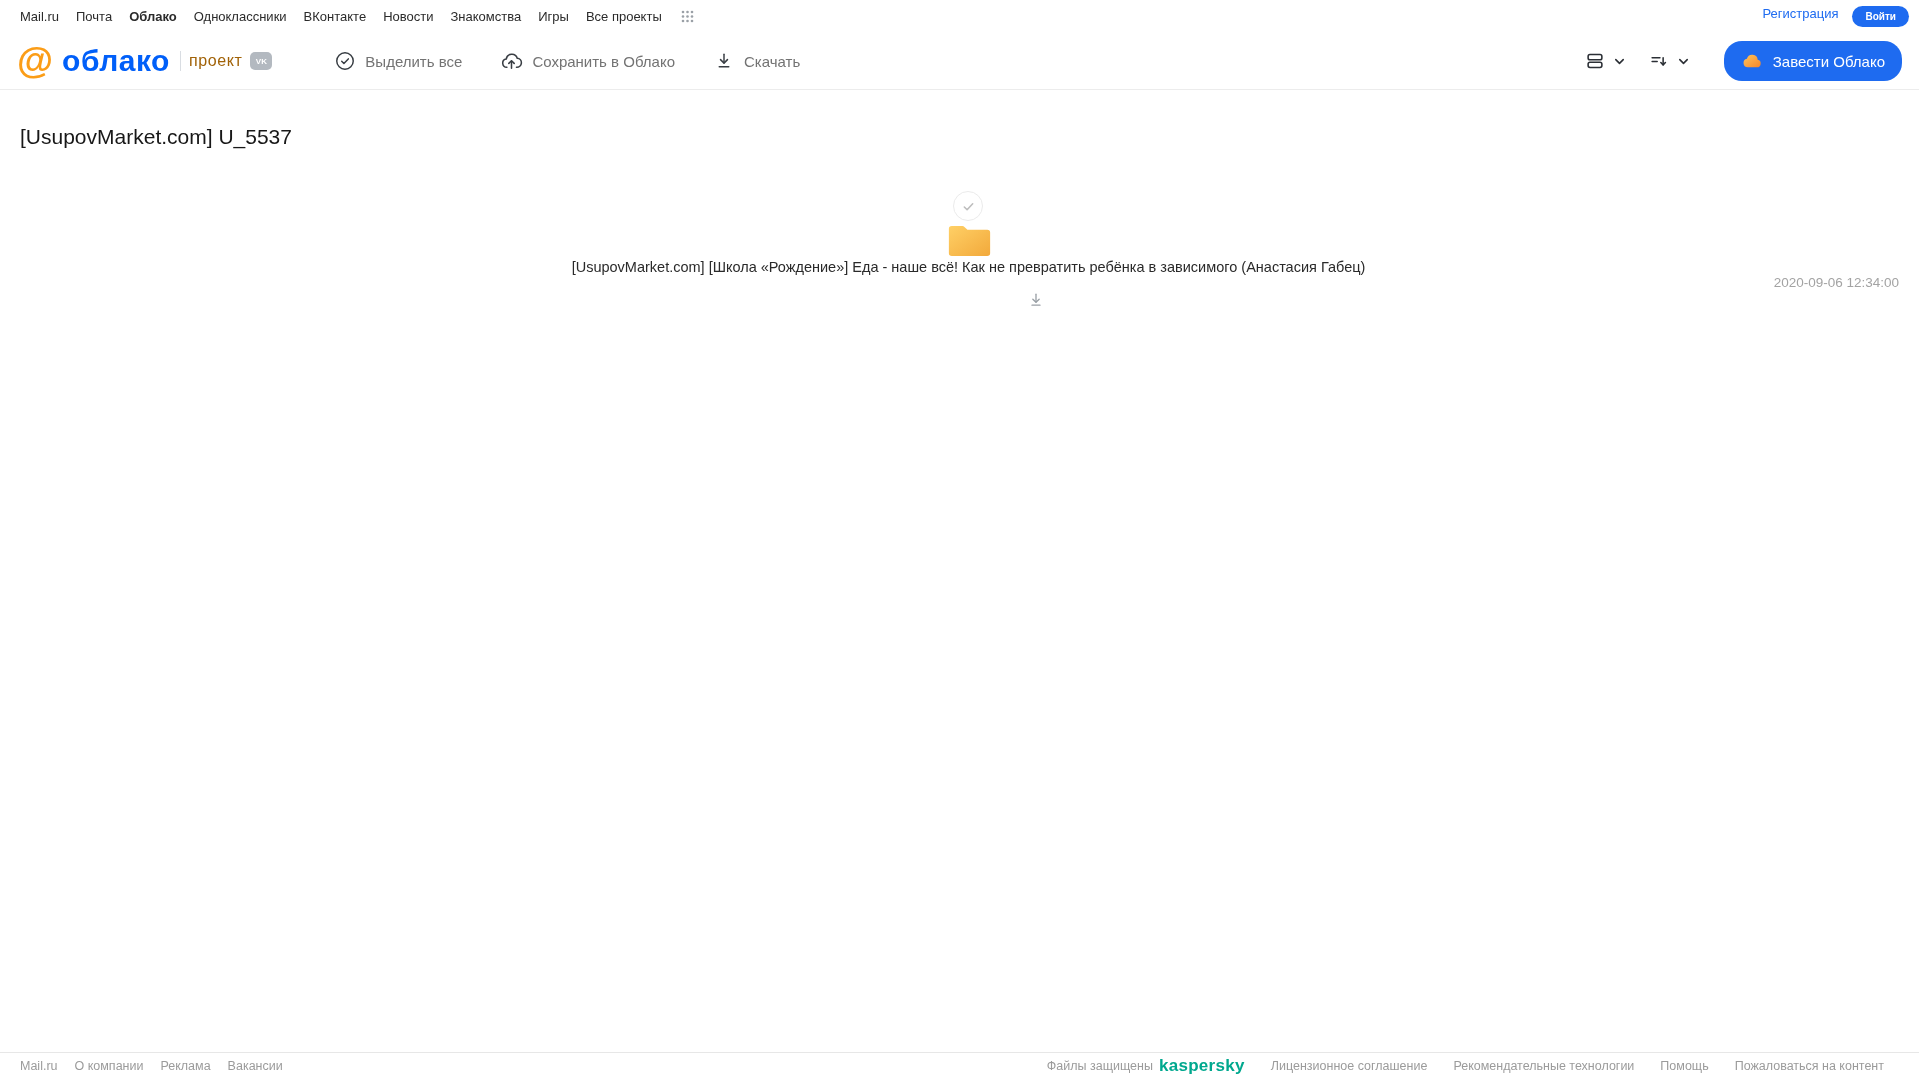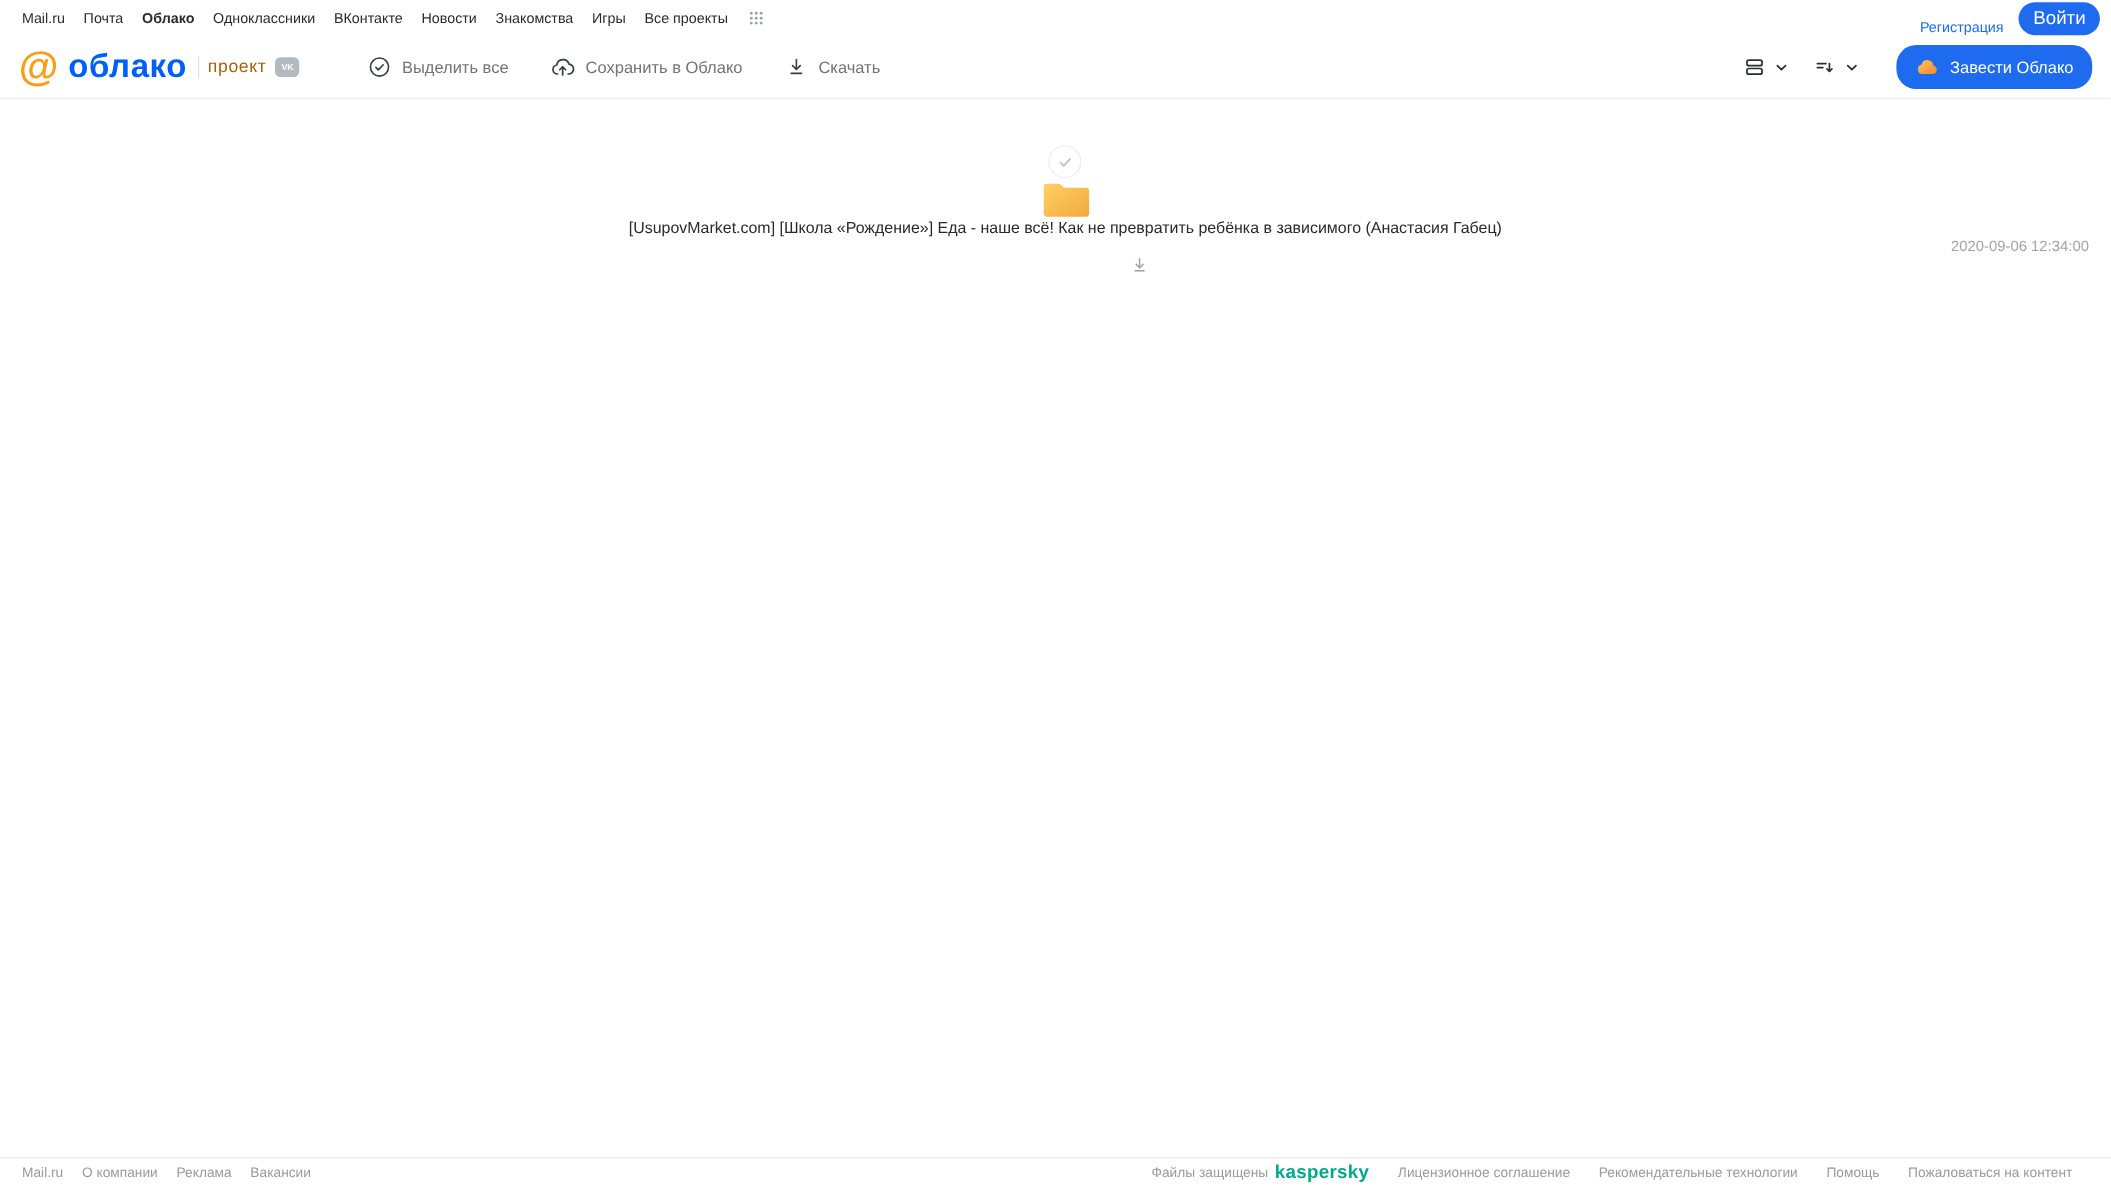--- a/index.html
+++ b/index.html
@@ -12,26 +12,27 @@
 
   
   .topstrip {
     height:33px; display:flex; align-items:center;
     padding:0 10px 0 20px; font-size:13px; color:#2b2b2b;
   }
   .topstrip .links { display:flex; align-items:center; gap:17px; }
   .topstrip .link { cursor:pointer; }
   .topstrip .link.active { font-weight:700; }
   .grid-icon { display:inline-flex; margin-left:2px; color:#9aa0a6; cursor:pointer; }
-  .topstrip .right { margin-left:auto; display:flex; align-items:flex-end; gap:14px; }
+  .topstrip .right { margin-left:auto; display:flex; align-items:flex-start; gap:14px; }
   .register-link { color:#1e6bf0; cursor:pointer; }
   .login-btn {
     background:#1e6bf0; color:#fff; border:none; border-radius:15px;
-    font-size:17px; padding:5px 13px; cursor:pointer;
+    font-size:10px; padding:5px 13px; cursor:pointer;
     font-family:inherit;
+    font-weight:bold;
   }
 
   
   .header {
     height:57px; display:flex; align-items:center; padding:0 17px;
     border-bottom:1px solid #ececec;
   }
   .logo { display:flex; align-items:center; gap:9px; cursor:pointer; }
   .logo-at {
     color:#fb9d17; font-size:37px; font-weight:700; line-height:1;
@@ -212,20 +213,21 @@
           </defs>
           <path fill="url(#cg)" d="M7 18h9.6a3.9 3.9 0 0 0 .8-7.72A5.7 5.7 0 0 0 6.2 9.1 4.5 4.5 0 0 0 7 18z"></path>
         </svg>
       </span>
       <span>Завести Облако</span>
     </button>
   </div>
 </div>
 
 <div class="content">
+  <h1 class="page-title">[UsupovMarket.com] U_5537</h1>
 
   <div class="file-row">
     <span class="row-check">
       <svg width="13" height="13" viewBox="0 0 14 14" fill="none" stroke="#bdbdbd" stroke-width="1.7" stroke-linecap="round" stroke-linejoin="round">
         <path d="M2.5 7.5l3 3 6-6.5"></path>
       </svg>
     </span>
     <span class="folder-icon">
       <svg width="45" height="38" viewBox="0 0 48 40">
         <defs>

